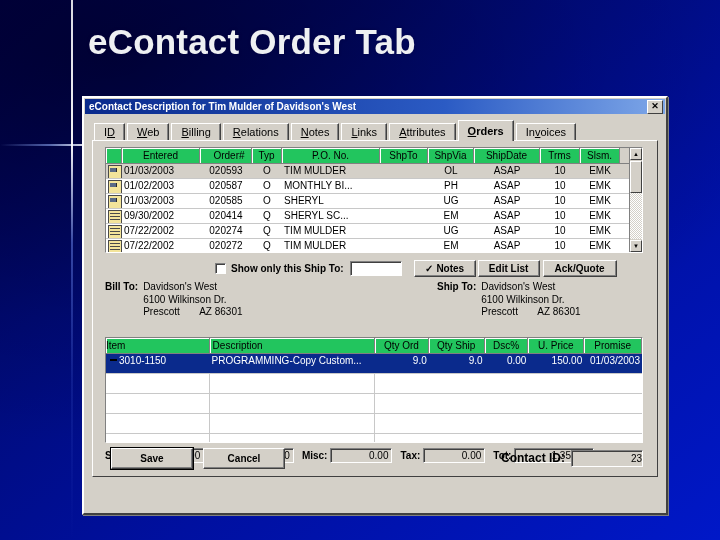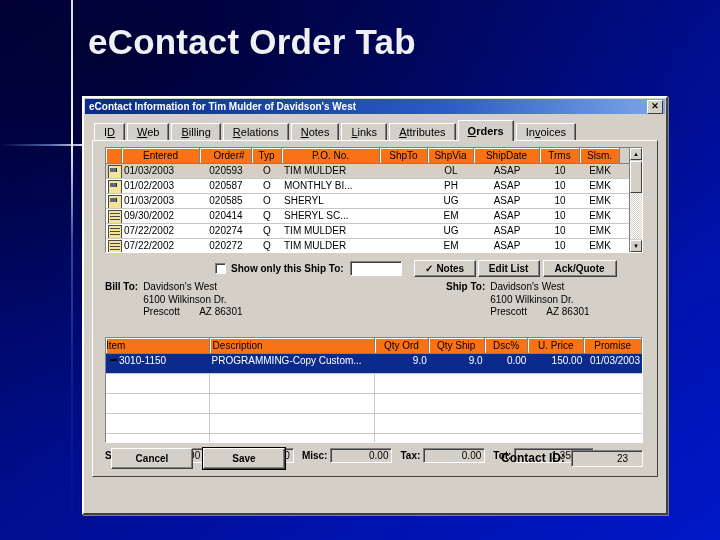--- a/index.html
+++ b/index.html
@@ -94,21 +94,21 @@
     background:#fff;box-sizing:border-box;position:relative;
   }
   #orders-grid{position:absolute;left:12px;top:6px;width:538px;height:106px;}
   .grid-head{
     display:flex;height:16px;background:#d4d0c8;
     border-bottom:1px solid #808080;box-sizing:border-box;
   }
   .grid-head .hc{
     font-size:10px;line-height:15px;text-align:center;
     border-right:1px solid #808080;box-sizing:border-box;
-    background:#f97316;overflow:hidden;white-space:nowrap;cursor:pointer;
+    background:#22c55e;overflow:hidden;white-space:nowrap;cursor:pointer;
     box-shadow:inset 1px 1px 0 #fff;
   }
   .grid-body{position:absolute;left:0;top:16px;right:0;bottom:0;overflow:hidden;background:#fff;}
   .grow{display:flex;height:15px;box-sizing:border-box;border-bottom:1px solid #c8c8c8;}
   .grow.sel{background:#d4d0c8;}
   .grow .gc{
     font-size:10px;line-height:14px;box-sizing:border-box;
     overflow:hidden;white-space:nowrap;padding:0 2px;
   }
   .c-icon{width:16px;position:relative;}
@@ -174,21 +174,21 @@
   #btn-editlist{width:62px;height:17px;margin-left:2px;}
   #btn-ackquote{width:74px;height:17px;margin-left:3px;}
   .check-glyph{margin-right:3px;font-size:10px;}
   
   #addr-block{position:absolute;left:12px;top:140px;right:12px;height:40px;}
   .addr{position:absolute;top:0;display:flex;font-size:10px;}
   .addr-label{font-weight:bold;white-space:nowrap;margin-right:5px;}
   .addr-lines{line-height:12.5px;}
   .addr-city{display:inline-block;width:56px;}
   #addr-bill{left:0;}
-  #addr-ship{left:341px;justify-content:flex-end;}
+  #addr-ship{left:332px;justify-content:flex-end;}
   
   #items-grid{position:absolute;left:12px;top:196px;width:538px;height:106px;}
   .irow{display:flex;height:20px;box-sizing:border-box;border-bottom:1px solid #c8c8c8;}
   .irow .gc{font-size:10px;line-height:14px;box-sizing:border-box;overflow:hidden;white-space:nowrap;padding:0 2px;}
   .irow.sel{background:#0a2a8c;color:#fff;}
   .marker{
     display:inline-block;width:7px;height:2px;background:#000;
     vertical-align:middle;margin:0 2px 2px 2px;
   }
   .irow.sel .marker{background:#000;}
@@ -211,37 +211,37 @@
     display:flex;align-items:center;
   }
   #btn-save{width:82px;height:21px;box-shadow:inset -1px -1px 0 #808080,0 0 0 1px #000;margin-left:10px;}
   #btn-cancel{width:82px;height:21px;margin-left:10px;}
   #btn-email{width:82px;height:21px;margin-left:10px;}
   #contact-id-label{margin-left:auto;font-size:12px;font-weight:bold;margin-right:6px;}
   #contact-id-field{
     width:72px;height:17px;background:#d4d0c8;margin-right:6px;
     border:1px solid #808080;border-right-color:#fff;border-bottom-color:#fff;
     box-shadow:inset 1px 1px 0 #404040;
-    box-sizing:border-box;text-align:right;padding:0 14px;line-height:15px;font-size:10px;
+    box-sizing:border-box;text-align:right;padding:0 0;line-height:15px;font-size:10px;
   }
 </style>
 </head>
 <body>
 
 <div id="slide-bg"></div>
 <div id="bg-vignette"></div>
 <div id="cross-h"></div>
 <div id="cross-v"></div>
 
 <div id="slide-title">eContact Order Tab</div>
 
 <div id="app-window">
 
   <div id="titlebar">
-    <div id="titlebar-text">eContact Information for Tim Mulder of Davidson's West</div>
+    <div id="titlebar-text">eContact Description for Tim Mulder of Davidson's West</div>
     <div id="close-btn">✕</div>
   </div>
 
   <div id="tabstrip">
       <div class="tab"><span>I<u>D</u></span></div>
       <div class="tab"><span><u>W</u>eb</span></div>
       <div class="tab"><span><u>B</u>illing</span></div>
       <div class="tab"><span><u>R</u>elations</span></div>
       <div class="tab"><span><u>N</u>otes</span></div>
       <div class="tab"><span><u>L</u>inks</span></div>
@@ -465,20 +465,20 @@
         <div class="tot-field" style="width: 62px;">0.00</div>
         <div class="tot-label">Misc:</div>
         <div class="tot-field" style="width: 62px;">0.00</div>
         <div class="tot-label">Tax:</div>
         <div class="tot-field" style="width: 62px;">0.00</div>
         <div class="tot-label">Tot:</div>
         <div class="tot-field" style="width: 80px;">1,350.00</div>
       </div>
 
     <div id="footer">
+      <div id="btn-save" class="btn">Save</div>
       <div id="btn-cancel" class="btn">Cancel</div>
-      <div id="btn-save" class="btn">Save</div>
       <div id="contact-id-label">Contact ID:</div>
       <div id="contact-id-field">23</div>
     </div>
 
   </div>
 </div>
 
 </body></html>

